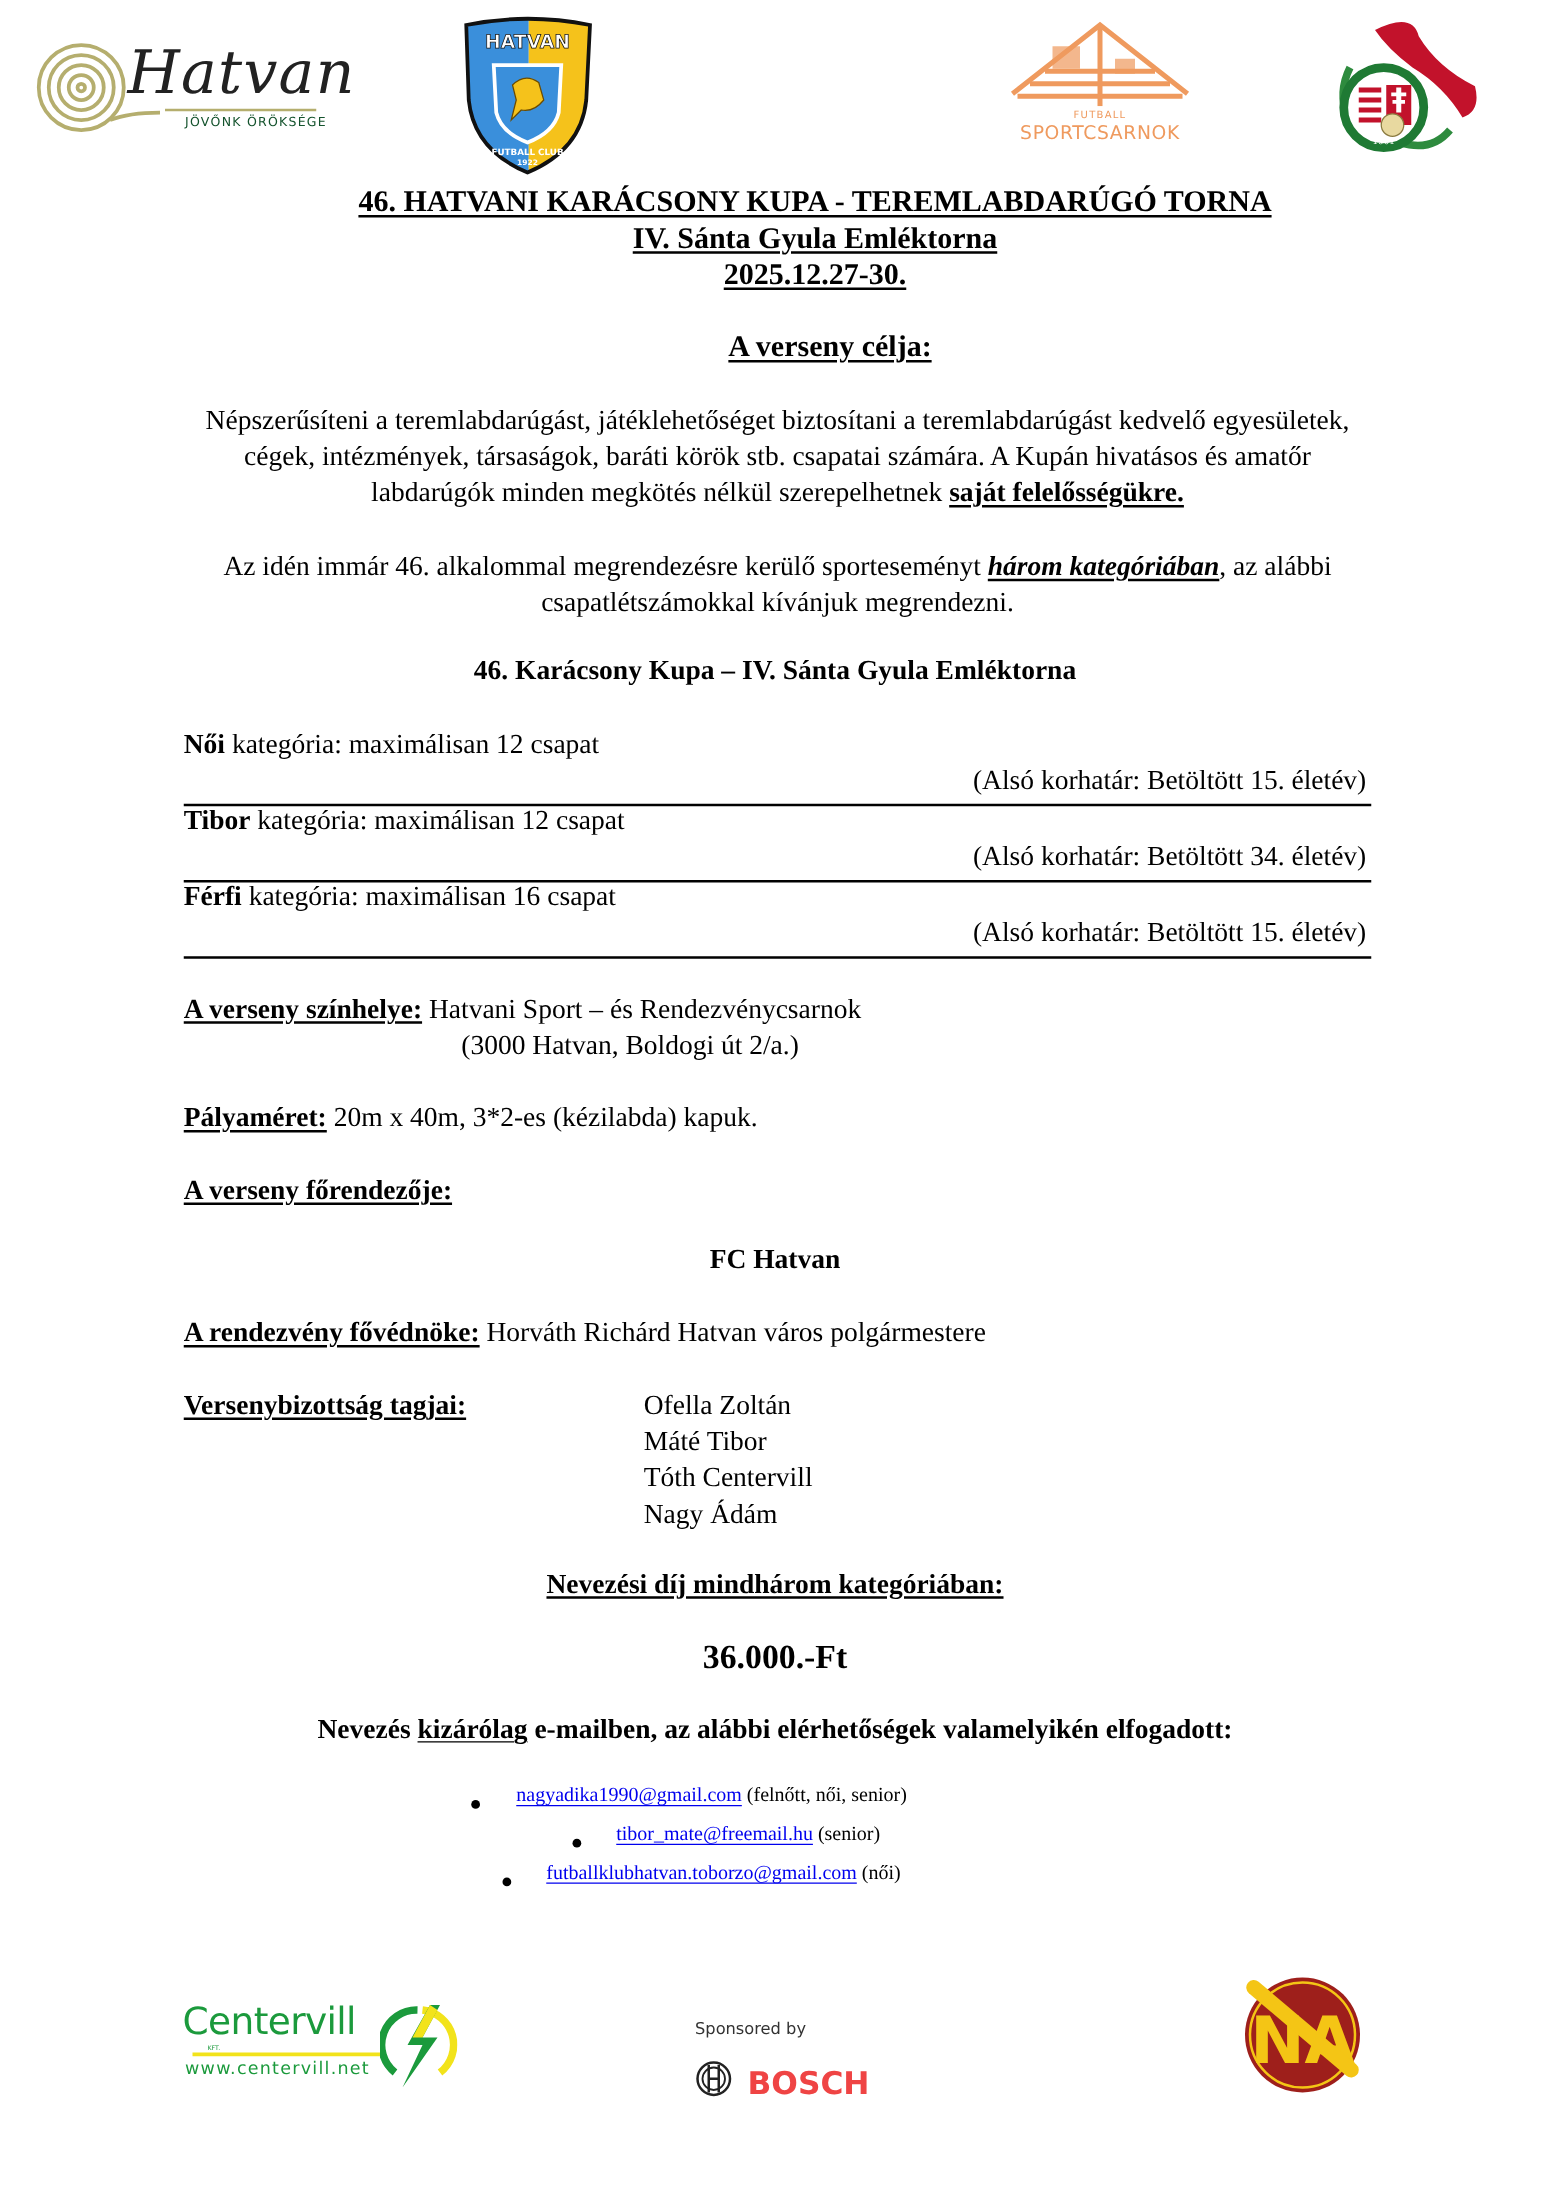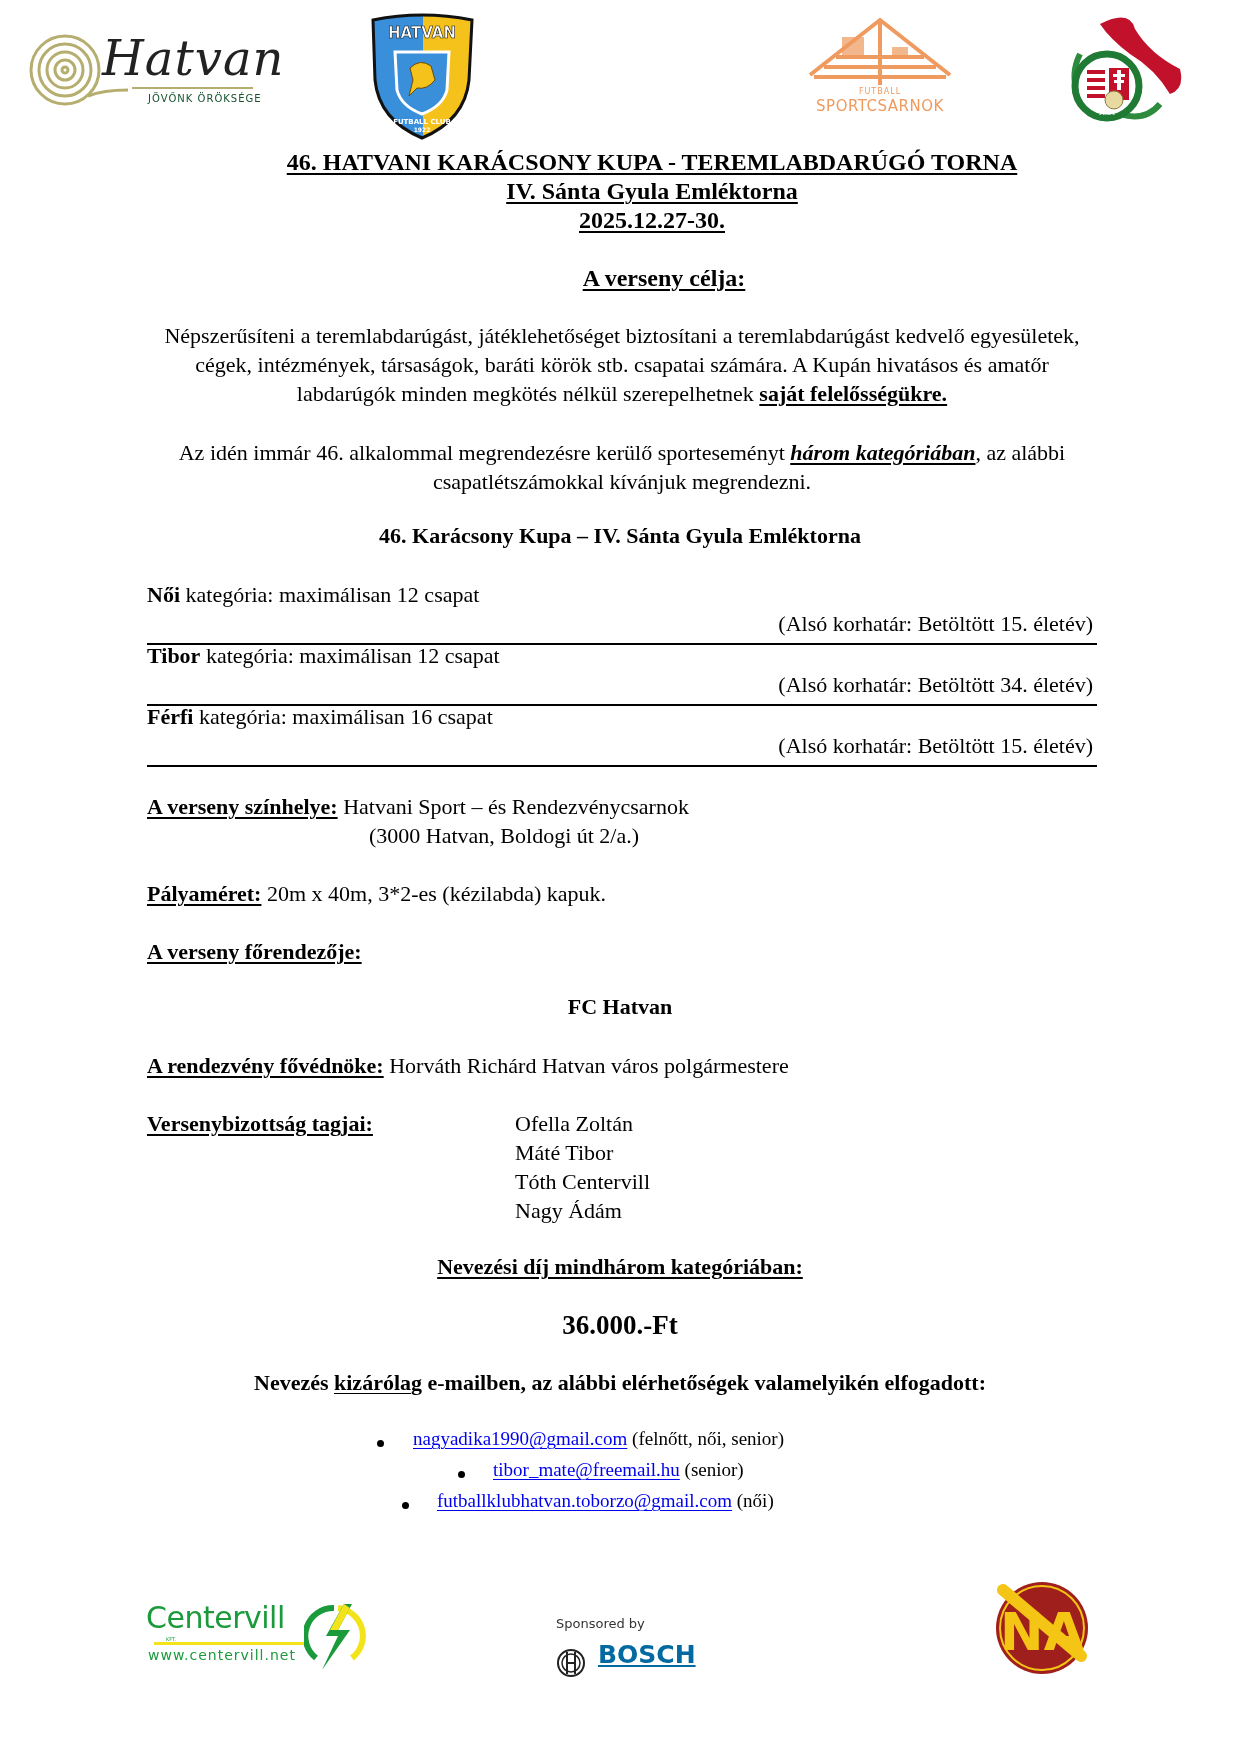--- a/index.html
+++ b/index.html
@@ -22,21 +22,21 @@
 
   
   .cat-row { position: absolute; left: 147px; width: 950px; height: 61px; border-bottom: 2px solid #000; }
   .cat-left { position: absolute; left: 0; top: 0; font-size: 22px; }
   .cat-right { position: absolute; right: 4px; top: 29px; font-size: 22px; }
 
   .label-b { font-weight: bold; text-decoration: underline; text-decoration-thickness: 2px; text-underline-offset: 3px; }
 
   a.mail { color: #0000EE; text-decoration: underline; text-decoration-thickness: 1px; text-underline-offset: 3px; }
   .bullet { position: absolute; width: 7px; height: 7px; border-radius: 50%; background: #000; }
-  .mail-line { position: absolute; font-size: 19px; white-space: nowrap; }
+  .mail-line { position: absolute; font-size: 16px; white-space: nowrap; }
 </style>
 </head>
 <body>
 
 <div class="logo" style="left:28px; top:30px; width:260px; height:90px;">
   <svg width="260" height="90" viewBox="0 0 260 90">
     <g fill="none" stroke="#B5AE6E" stroke-width="3">
       <circle cx="37" cy="40" r="34"></circle>
       <circle cx="37" cy="40" r="26"></circle>
       <circle cx="37" cy="40" r="18"></circle>
@@ -211,21 +211,21 @@
 
 <div class="logo" style="left:556px; top:1616px; width:150px; height:70px;">
   <div class="abs" style="left:0; top:0; font-family:'DejaVu Sans',sans-serif; font-size:13px; color:#333;">Sponsored by</div>
   <svg class="abs" style="left:0; top:32px;" width="30" height="30" viewBox="0 0 30 30">
     <circle cx="15" cy="15" r="13" fill="none" stroke="#222" stroke-width="2"></circle>
     <circle cx="15" cy="15" r="9" fill="none" stroke="#222" stroke-width="1.5"></circle>
     <line x1="11" y1="4" x2="11" y2="26" stroke="#222" stroke-width="2"></line>
     <line x1="19" y1="4" x2="19" y2="26" stroke="#222" stroke-width="2"></line>
     <line x1="11" y1="15" x2="19" y2="15" stroke="#222" stroke-width="2"></line>
   </svg>
-  <div class="abs" style="left:42px; top:24px; font-family:'DejaVu Sans',sans-serif; font-weight:bold; font-size:25px; color:#0369a1;text-decoration:underline;">BOSCH</div>
+  <div class="abs" style="left:42px; top:36px; font-family:'DejaVu Sans',sans-serif; font-weight:bold; font-size:25px; color:#ef4444;">BOSCH</div>
 </div>
 
 <div class="logo" style="left:985px; top:1578px; width:105px; height:100px;">
   <svg width="105" height="100" viewBox="0 0 105 100">
     <circle cx="57" cy="50" r="46" fill="#9E1F1B"></circle>
     <circle cx="57" cy="50" r="42" fill="none" stroke="#F4C515" stroke-width="2"></circle>
     <text x="57" y="72" text-anchor="middle" font-family="DejaVu Sans, sans-serif" font-weight="bold" font-size="52" fill="#F4C515">NA</text>
     <line x1="18" y1="12" x2="96" y2="78" stroke="#F4C515" stroke-width="12" stroke-linecap="round"></line>
   </svg>
 </div>

